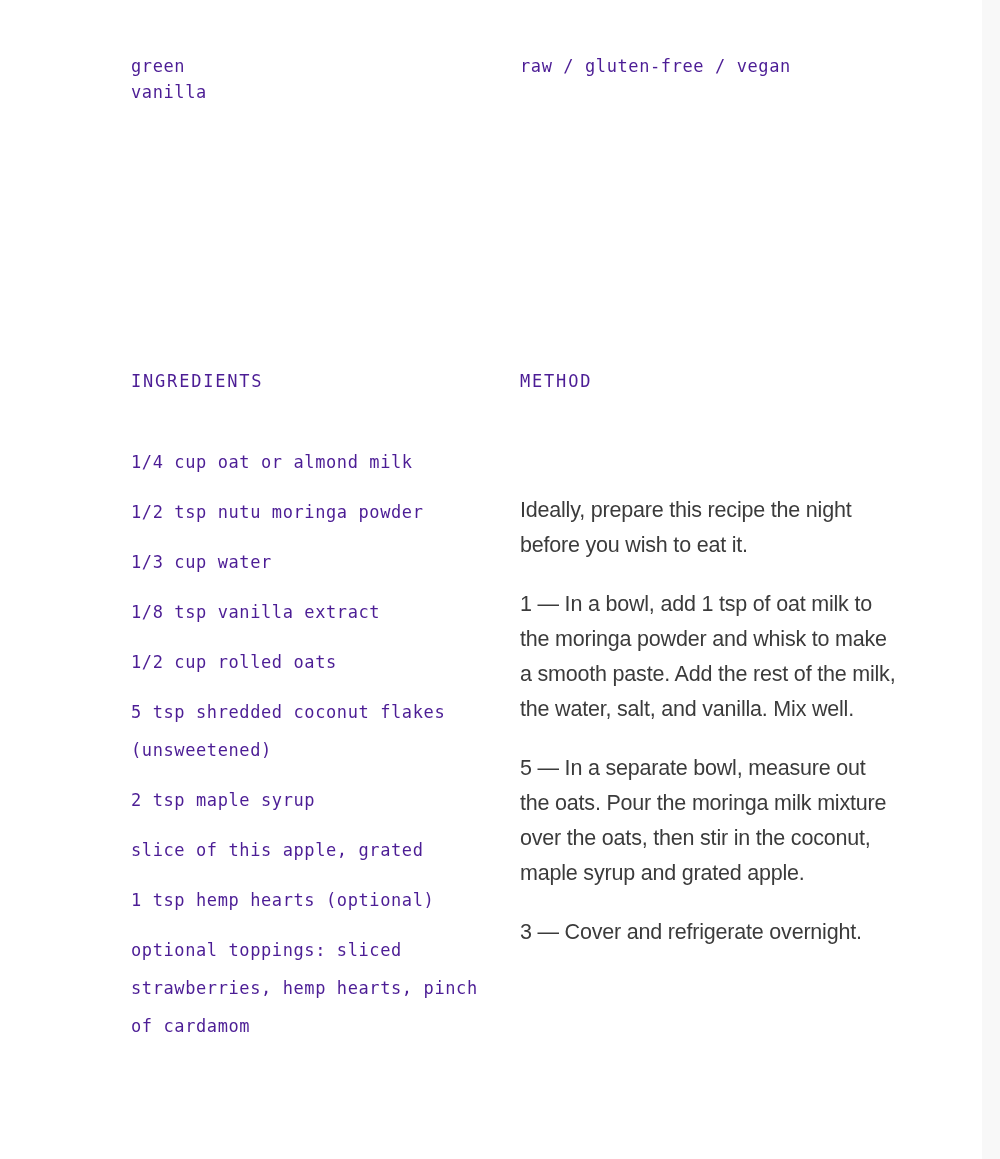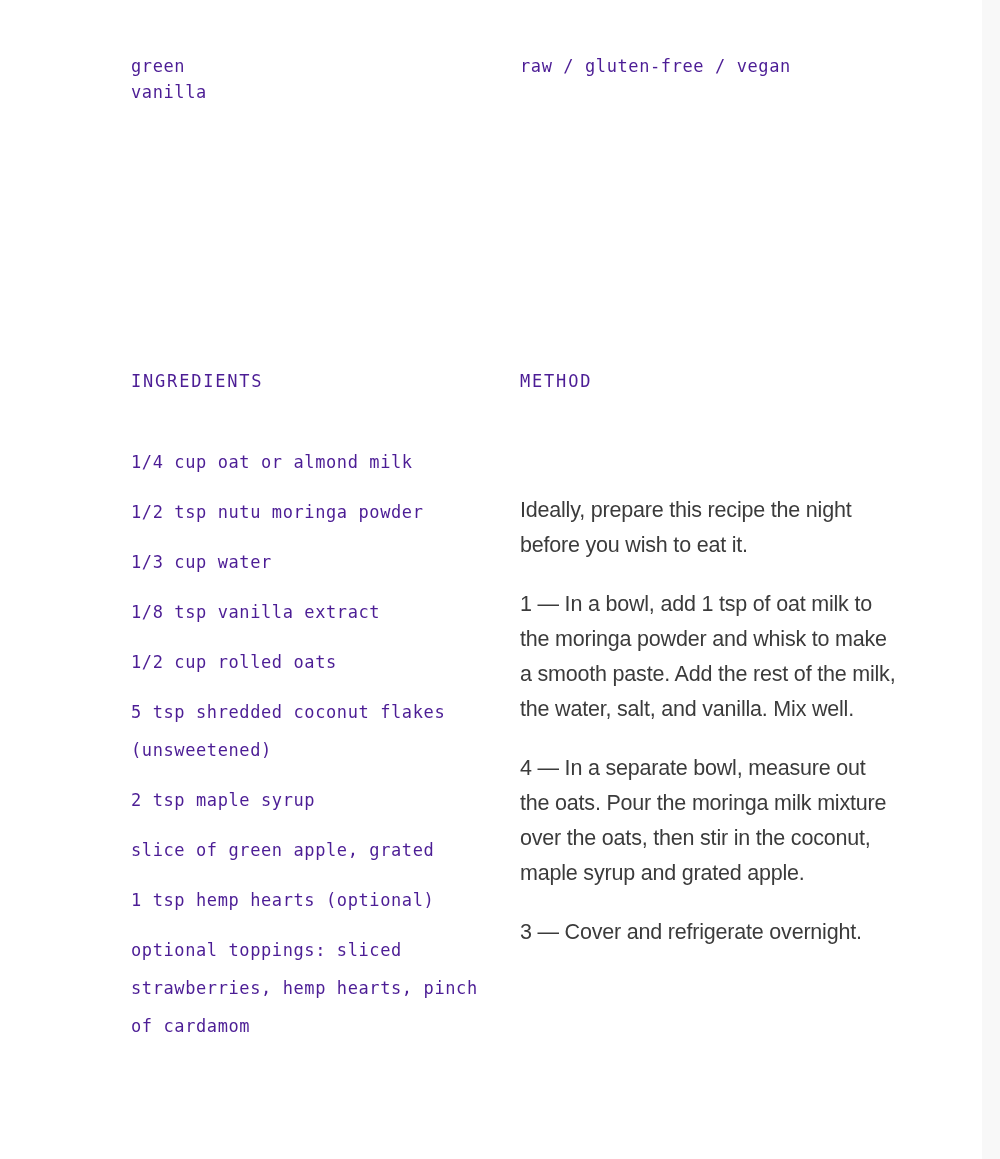--- a/index.html
+++ b/index.html
@@ -117,27 +117,27 @@
   <h2 class="section-head method-head mono">METHOD</h2>
 
   <ul class="ingredients-list mono">
     <li>1/4 cup oat or almond milk</li>
     <li>1/2 tsp nutu moringa powder</li>
     <li>1/3 cup water</li>
     <li>1/8 tsp vanilla extract</li>
     <li>1/2 cup rolled oats</li>
     <li>5 tsp shredded coconut flakes (unsweetened)</li>
     <li>2 tsp maple syrup</li>
-    <li>slice of green apple, grated</li>
+    <li>slice of this apple, grated</li>
     <li>1 tsp hemp hearts (optional)</li>
     <li>optional toppings: sliced strawberries, hemp hearts, pinch of cardamom</li>
   </ul>
 
   <div class="method sans">
     <p>Ideally, prepare this recipe the night before you wish to eat it.</p>
     <p>1 — In a bowl, add 1 tsp of oat milk to the moringa powder and whisk to make a smooth paste. Add the rest of the milk, the water, salt, and vanilla. Mix well.</p>
-    <p>4 — In a separate bowl, measure out the oats. Pour the moringa milk mixture over the oats, then stir in the coconut, maple syrup and grated apple.</p>
+    <p>5 — In a separate bowl, measure out the oats. Pour the moringa milk mixture over the oats, then stir in the coconut, maple syrup and grated apple.</p>
     <p>3 — Cover and refrigerate overnight.</p>
   </div>
 
 </div>
 
 <div class="edge-strip"></div>
 
 </body></html>

